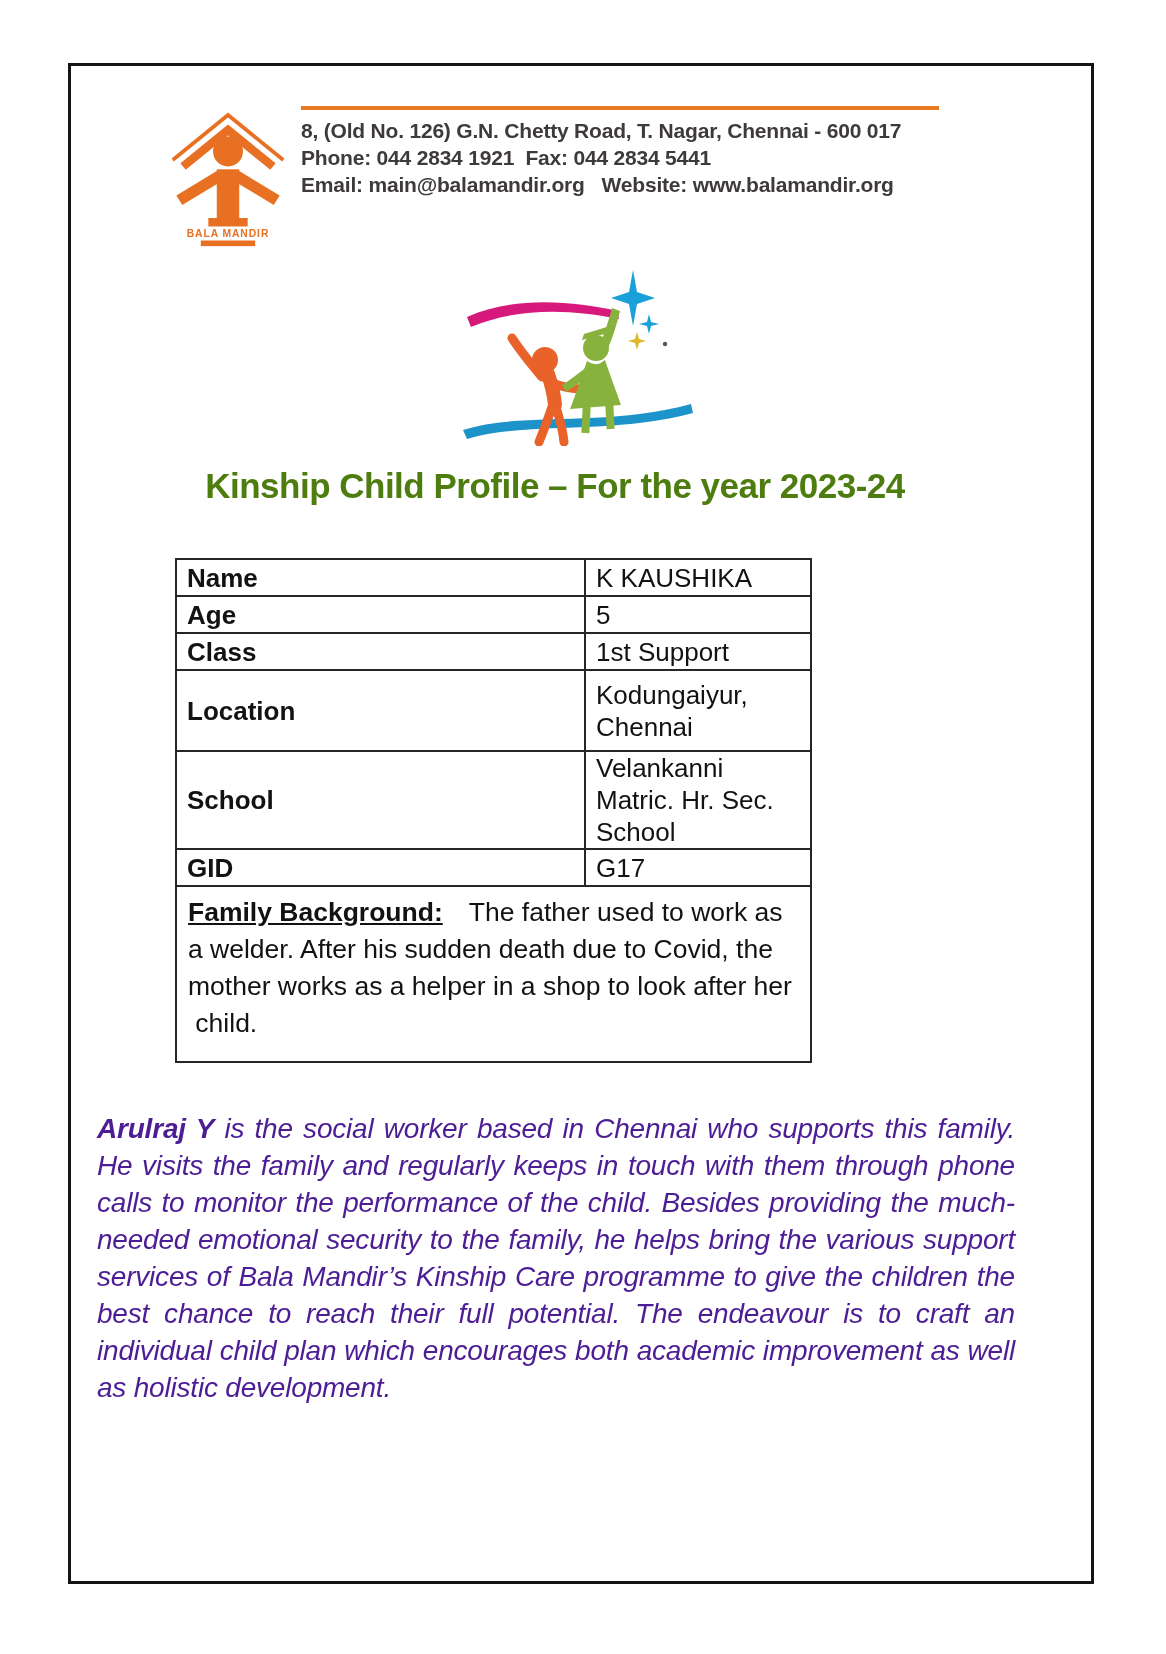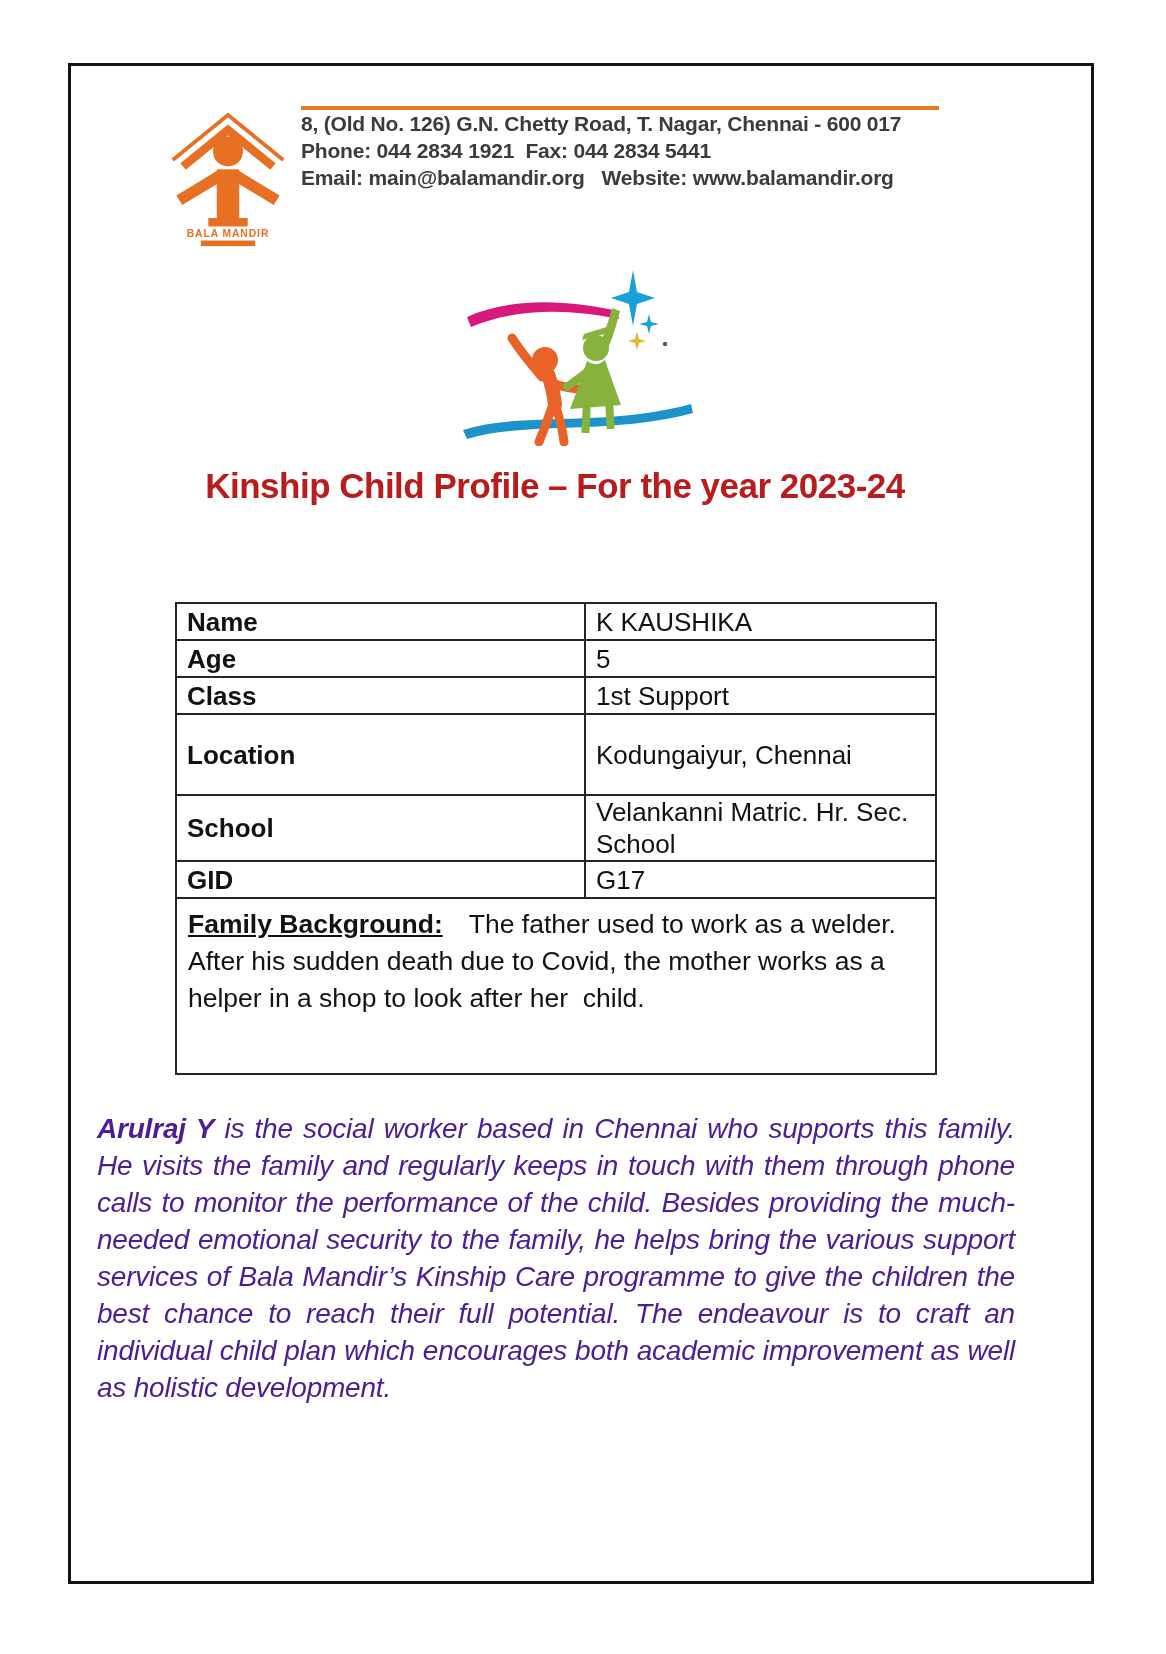--- a/index.html
+++ b/index.html
@@ -21,35 +21,35 @@
   .letterhead { position:absolute; left:96px; top:34px; display:flex; }
   .bm-logo { width:122px; height:148px; flex:0 0 auto; }
   .letterhead-text { margin-left:12px; padding-top:0; }
   .org-name {
     font-size:38px; font-weight:bold; color:#231f20;
     letter-spacing:-1px; white-space:nowrap; line-height:46px;
   }
   .org-suffix { font-size:24px; letter-spacing:0; }
   .orange-rule { width:638px; height:4px; background:#e87b22; margin-top:6px; }
   .org-contact {
-    font-size:21px; line-height:27px;
+    margin-top:7px; font-size:21px; line-height:27px;
     font-weight:600; color:#3e3a3b; letter-spacing:-0.2px; white-space:nowrap;
   }
   
   .center-logo { position:absolute; left:382px; top:190px; }
   
   .doc-title {
     position:absolute; left:24px; top:400px; width:920px;
     text-align:center; font-size:35px; font-weight:bold;
-    color:#b91c1c; letter-spacing:-0.5px;
+    color:#4d7c0f; letter-spacing:-0.5px;
   }
   
   .profile-table {
-    position:absolute; left:104px; top:492px; width:762px;
-    border-collapse:collapse; table-layout:fixed;margin-top:44px;
+    position:absolute; left:104px; top:492px; width:637px;
+    border-collapse:collapse; table-layout:fixed;
   }
   .profile-table td {
     border:2px solid #262626; font-size:26px; color:#121212;
     padding:0 10px; vertical-align:middle; line-height:32px;
   }
   .label-cell { width:409px; font-weight:bold; }
   .profile-table tr:nth-child(1) td, .profile-table tr:nth-child(2) td,
   .profile-table tr:nth-child(3) td { height:37px; }
   .profile-table tr:nth-child(4) td { height:81px; }
   .profile-table tr:nth-child(5) td { height:40px; }

